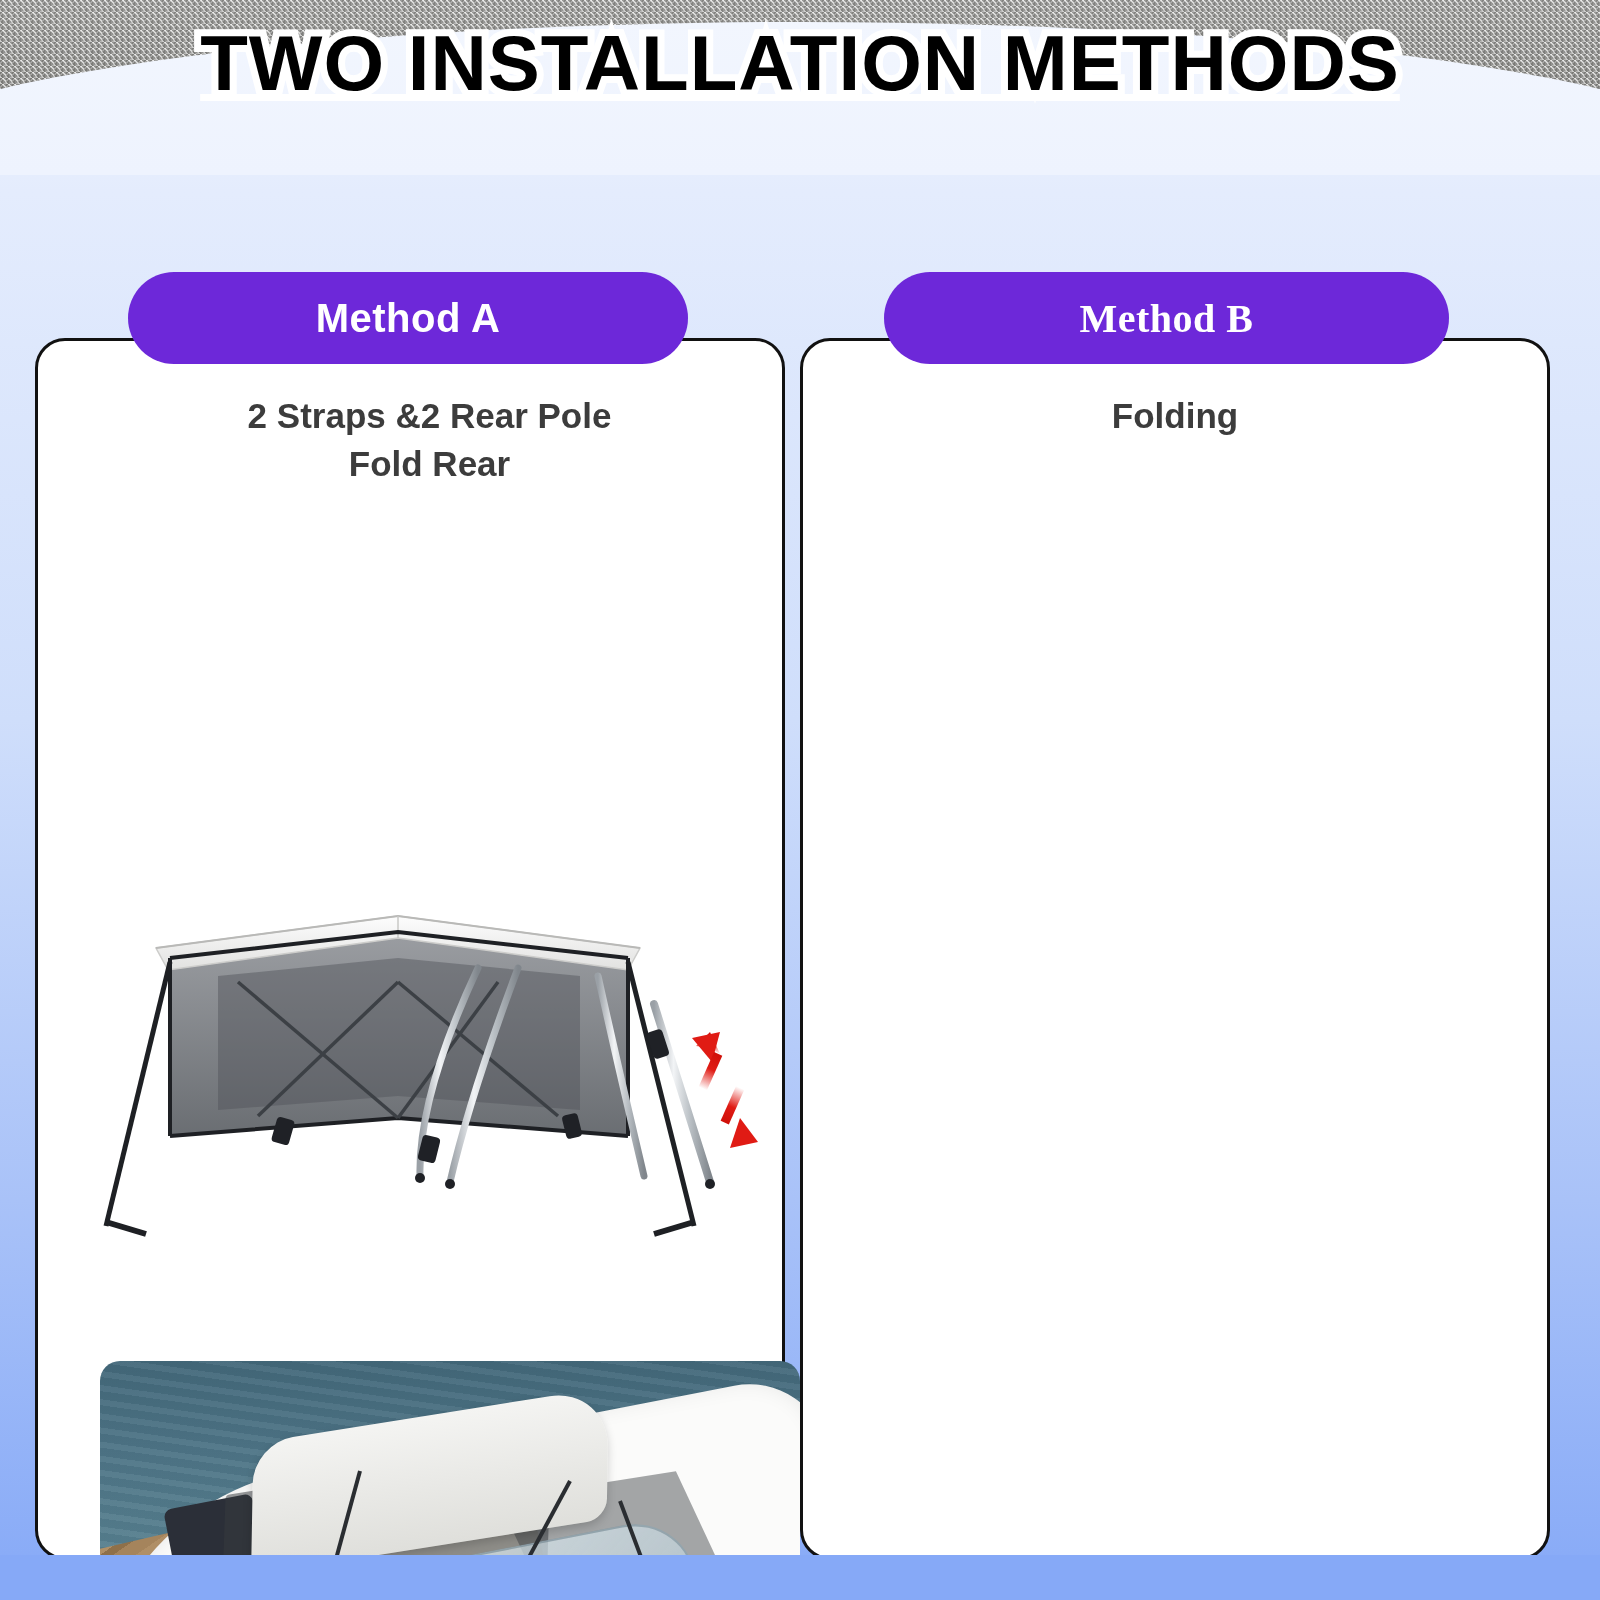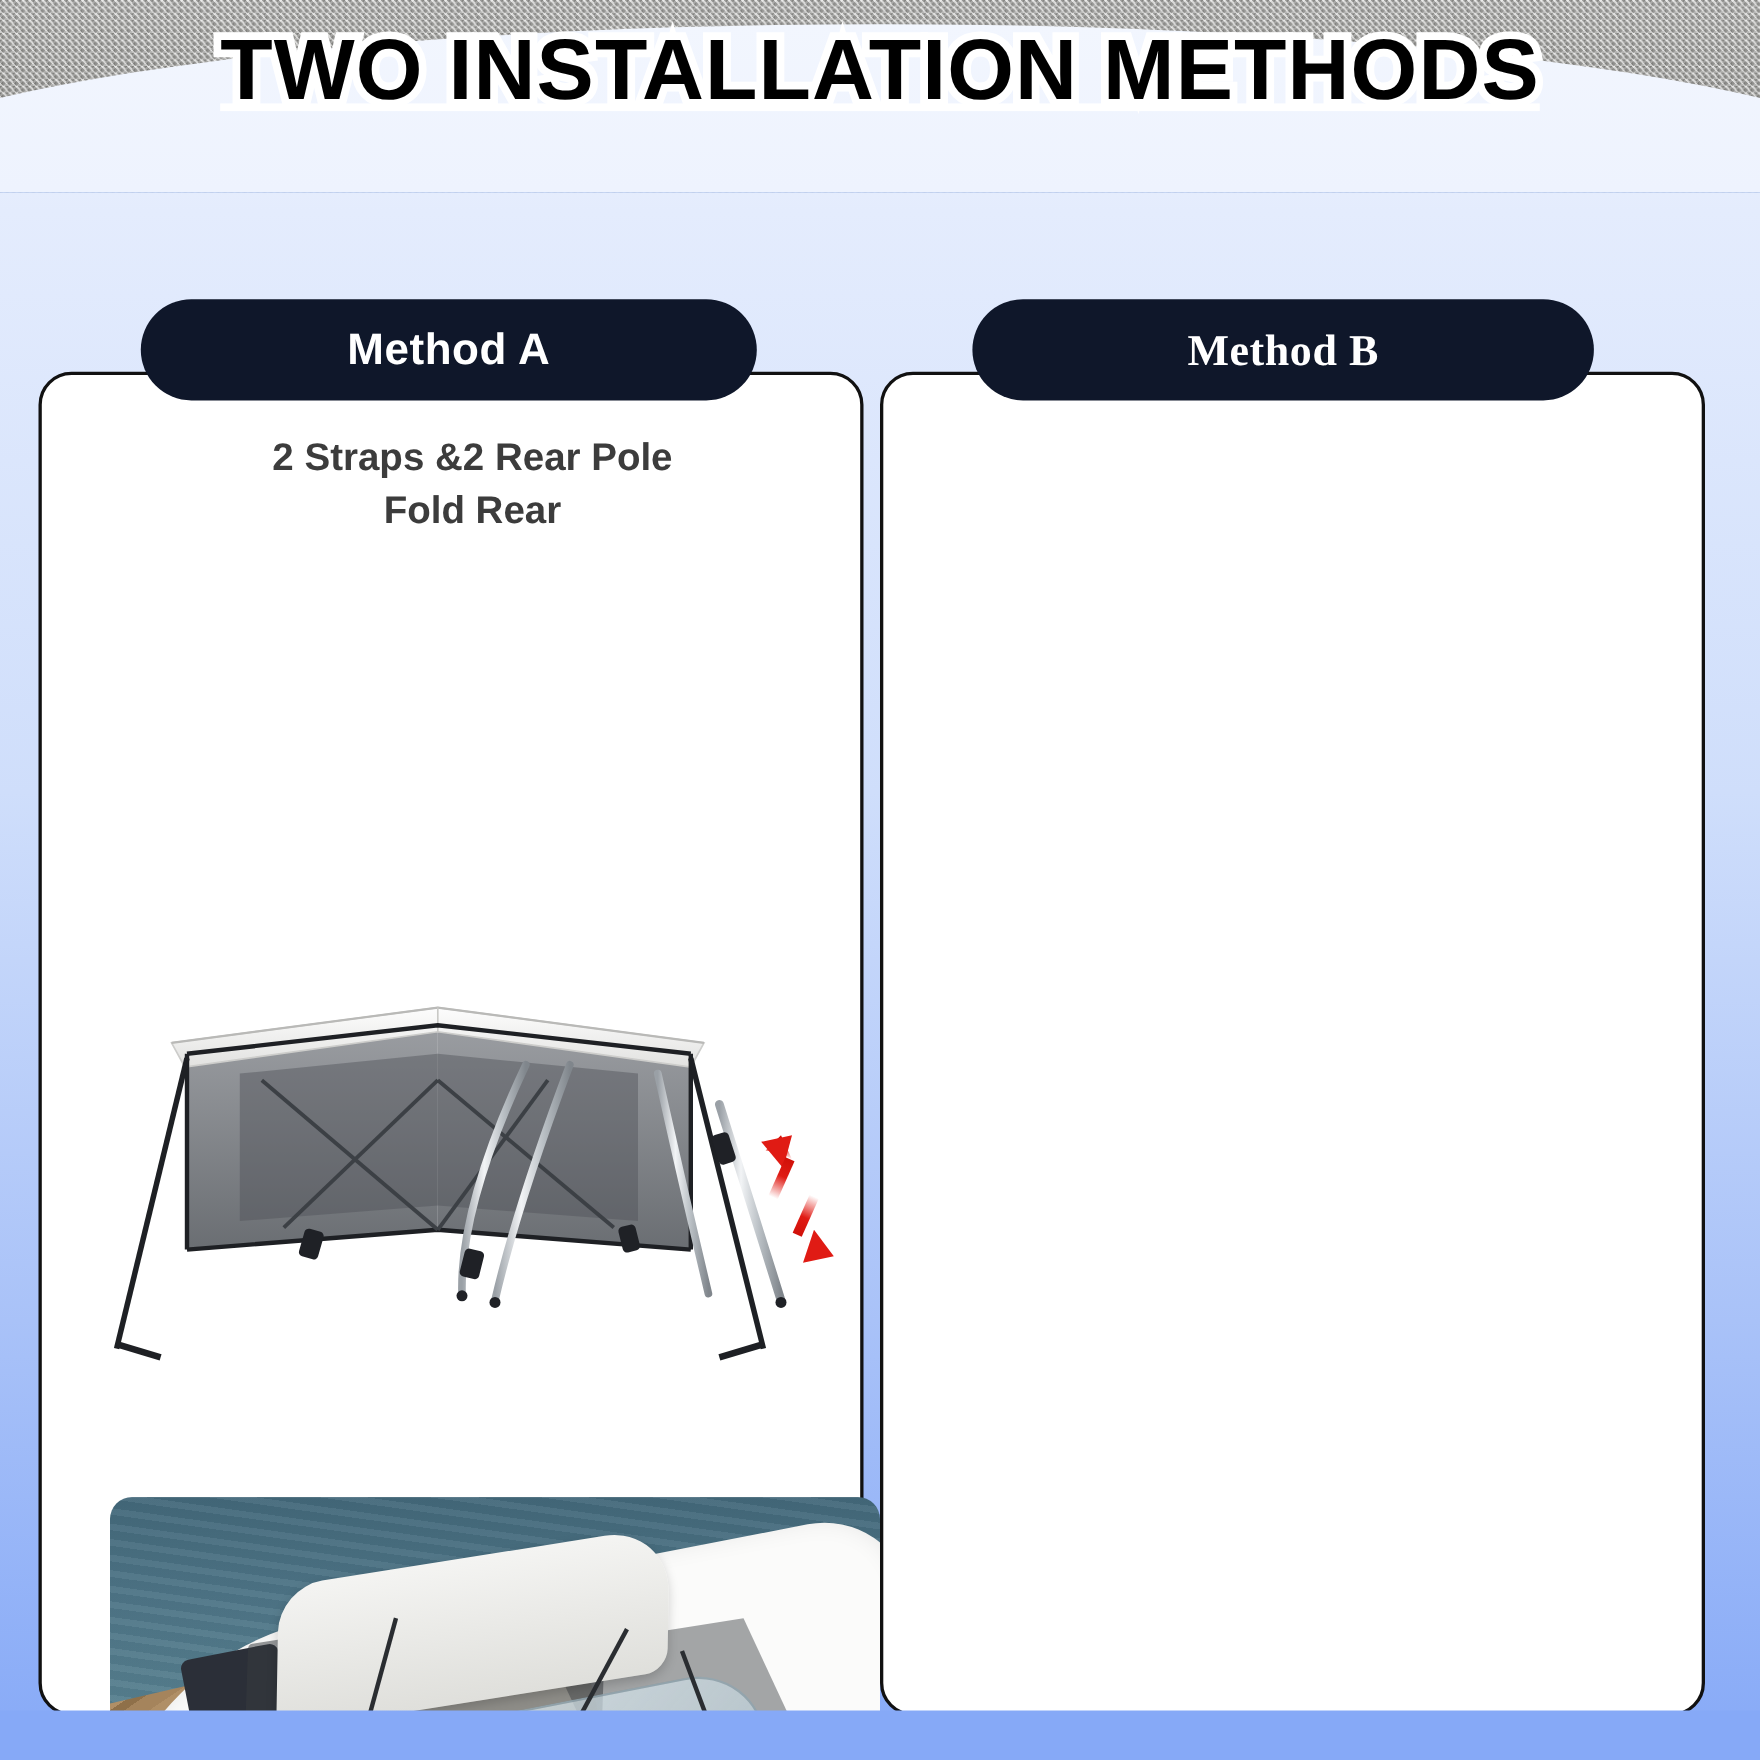--- a/index.html
+++ b/index.html
@@ -61,21 +61,21 @@
     position:absolute; top:338px; height:1222px;
     background:#ffffff;
     border:3px solid #111;
     border-radius:30px;
   }
   .card-a { left:35px; width:750px; }
   .card-b { left:800px; width:750px; }
 
   .pill {
     position:absolute; top:272px; height:92px;
-    background:#0f172a;
+    background:#6d28d9;
     border-radius:46px;
     display:flex; align-items:center; justify-content:center;
     color:#ffffff; font-size:40px; font-weight:bold;
     z-index:6;
     letter-spacing:.5px;
   }
   .pill-a { left:128px; width:560px; }
   .pill-b { left:884px; width:565px;font-family:Liberation Serif, serif; }
 
   .subtitle {
@@ -290,15 +290,16 @@
 </div>
 <div class="pill pill-b">
   <span>Method B</span>
 </div>
 
 <div class="subtitle subtitle-a">
   <div>2 Straps &amp;2 Rear Pole</div>
   <div>Fold Rear</div>
 </div>
 <div class="subtitle subtitle-b">
+  <div>Folding</div>
 </div>
 
 <div class="bottom-band"></div>
 
 </body></html>

